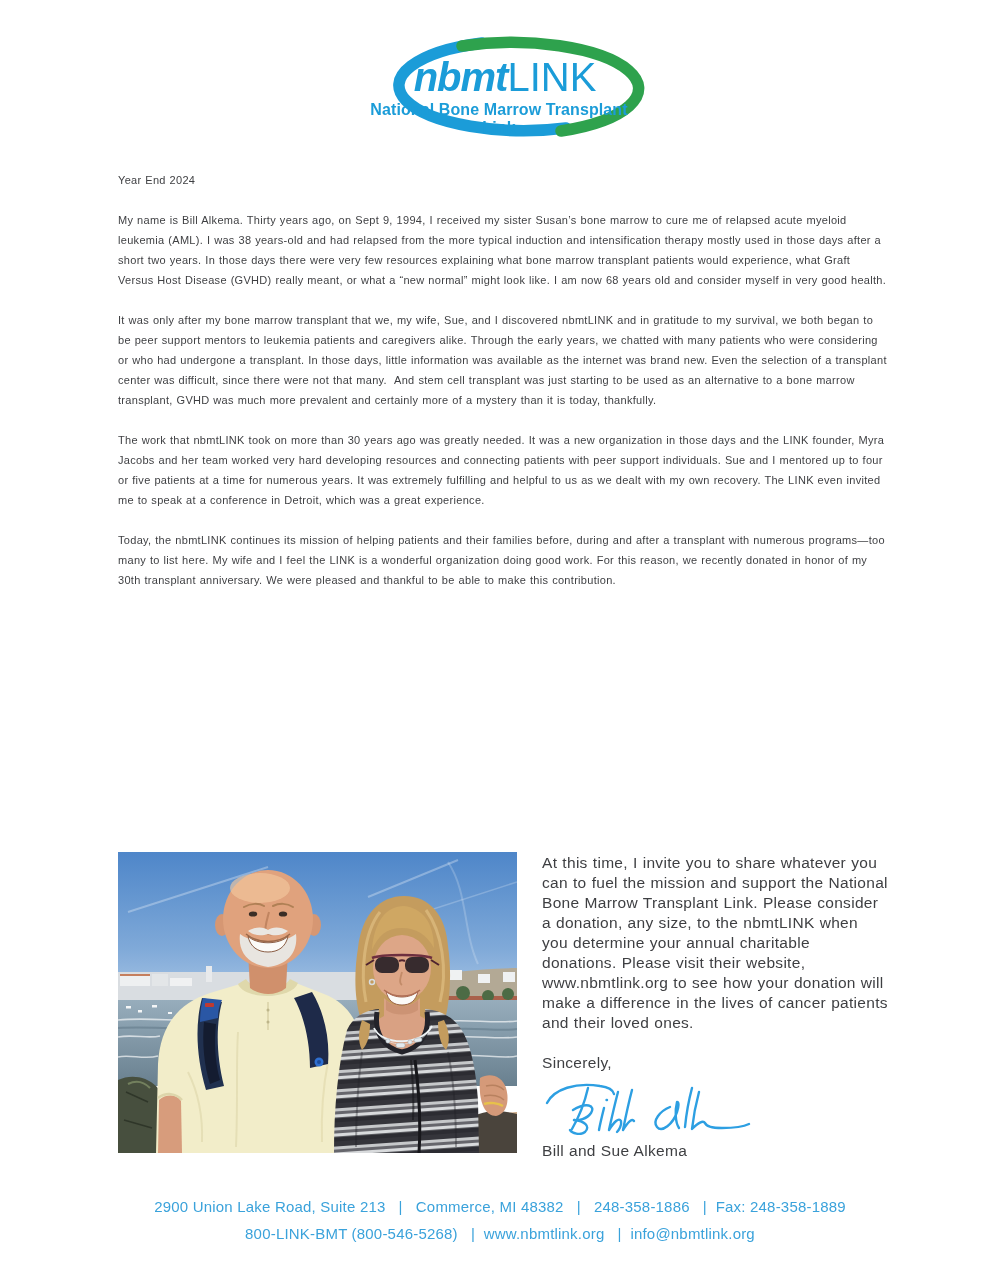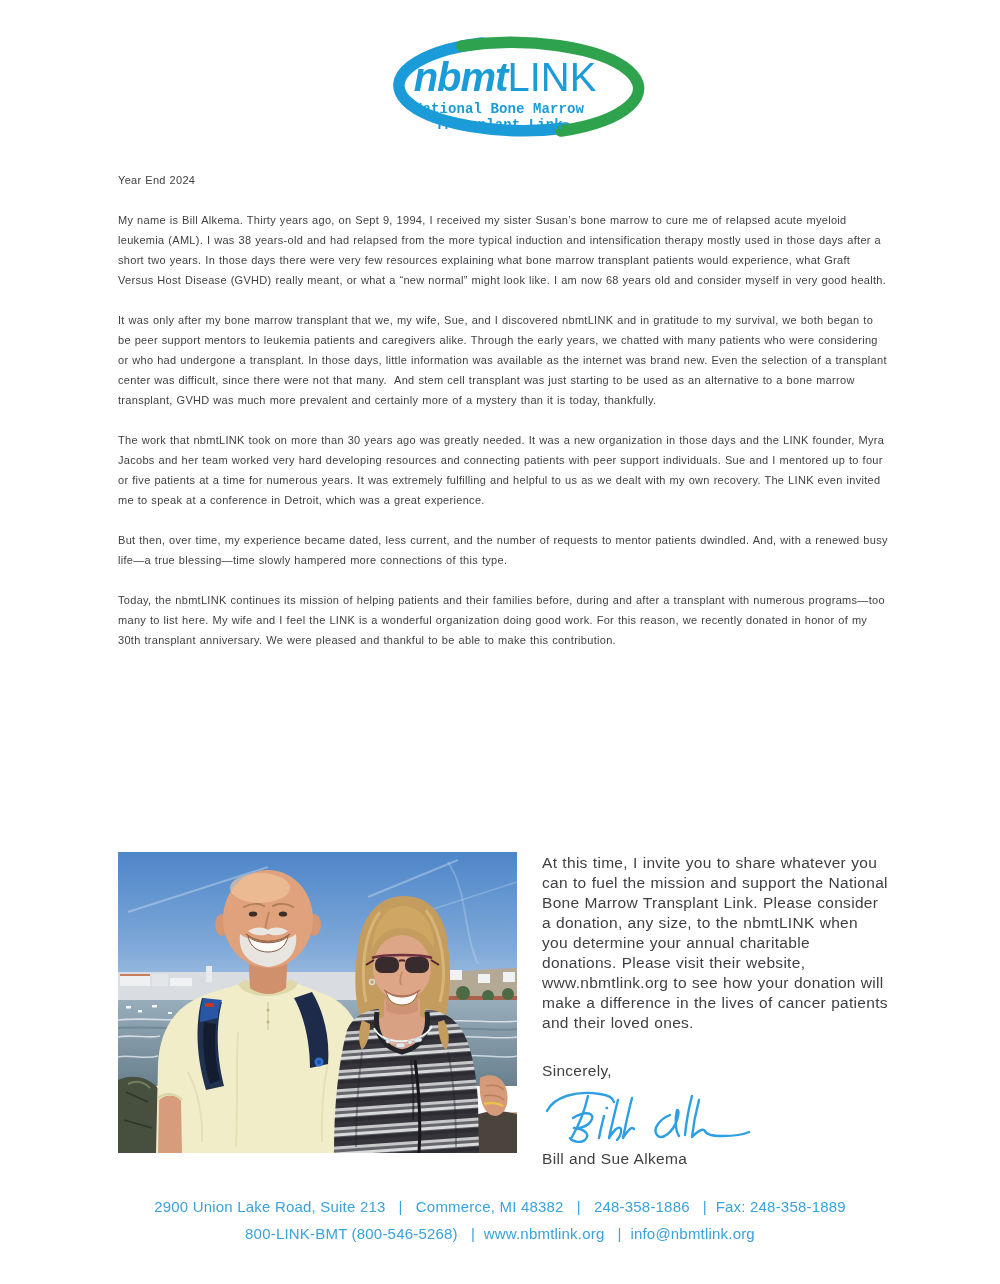--- a/index.html
+++ b/index.html
@@ -7,34 +7,34 @@
         font-family:"Liberation Sans",sans-serif;color:#3e3f42;}
 
   
   .logo{position:absolute;left:368px;top:37px;width:262px;height:98px;}
   .logo svg{position:absolute;left:0;top:0;width:262px;height:98px;overflow:visible;}
   .logo-word{position:absolute;left:12px;right:0;top:20px;text-align:center;
              font-size:40px;color:#1b9cd8;letter-spacing:-1px;line-height:1;}
   .logo-word .it{font-style:italic;font-weight:700;}
   .logo-word .caps{font-weight:400;letter-spacing:0px;}
   .logo-tag{position:absolute;left:0;right:0;top:64px;text-align:center;
-            font-size:14px;font-weight:700;color:#1b9cd8;letter-spacing:0.1px;font-family:Liberation Mono, monospace;}
+            font-size:16px;font-weight:700;color:#1b9cd8;letter-spacing:0.1px;}
 
   
   .bodytext{position:absolute;left:118px;top:170px;width:770px;
             font-size:11px;line-height:20px;letter-spacing:0.3px;word-spacing:0.5px;}
   .bodytext p{margin:0 0 20px 0;white-space:pre-wrap;}
 
   
   .photo{position:absolute;left:118px;top:852px;width:399px;height:301px;}
   .photo svg{display:block;width:399px;height:301px;}
   .aside-col{position:absolute;left:542px;top:853px;width:346px;
              font-size:15.5px;line-height:20px;letter-spacing:0.3px;word-spacing:0.5px;}
   .aside-col p{margin:0;white-space:pre-wrap;}
-  .aside-col .aside-par{margin-bottom:28px;}
+  .aside-col .aside-par{margin-bottom:20px;}
   .sig-svg{display:block;margin:6px 0 6px 0;}
   .sig-name{margin-top:2px;}
 
   
   .footer{position:absolute;left:0;right:0;top:1193px;text-align:center;
           color:#3aa2db;font-size:15px;line-height:27px;letter-spacing:0.2px;}
   .footer div{white-space:pre-wrap;}
 </style>
 </head>
 <body>
@@ -48,21 +48,20 @@
     </svg>
     <div class="logo-word"><span class="it">nbmt</span><span class="caps">LINK</span></div>
     <div class="logo-tag">National Bone Marrow Transplant Link</div>
   </header>
 
   <main class="bodytext">
     <p>Year End 2024</p>
     <p>My name is Bill Alkema. Thirty years ago, on Sept 9, 1994, I received my sister Susan’s bone marrow to cure me of relapsed acute myeloid leukemia (AML). I was 38 years-old and had relapsed from the more typical induction and intensification therapy mostly used in those days after a short two years. In those days there were very few resources explaining what bone marrow transplant patients would experience, what Graft Versus Host Disease (GVHD) really meant, or what a “new normal” might look like. I am now 68 years old and consider myself in very good health.</p>
     <p>It was only after my bone marrow transplant that we, my wife, Sue, and I discovered nbmtLINK and in gratitude to my survival, we both began to be peer support mentors to leukemia patients and caregivers alike. Through the early years, we chatted with many patients who were considering or who had undergone a transplant. In those days, little information was available as the internet was brand new. Even the selection of a transplant center was difficult, since there were not that many.  And stem cell transplant was just starting to be used as an alternative to a bone marrow transplant, GVHD was much more prevalent and certainly more of a mystery than it is today, thankfully.</p>
     <p>The work that nbmtLINK took on more than 30 years ago was greatly needed. It was a new organization in those days and the LINK founder, Myra Jacobs and her team worked very hard developing resources and connecting patients with peer support individuals. Sue and I mentored up to four or five patients at a time for numerous years. It was extremely fulfilling and helpful to us as we dealt with my own recovery. The LINK even invited me to speak at a conference in Detroit, which was a great experience.</p>
-    <p>But then, over time, my experience became dated, less current, and the number of requests to mentor patients dwindled. And, with a renewed busy life—a true blessing—time slowly hampered more connections of this type.</p>
     <p>Today, the nbmtLINK continues its mission of helping patients and their families before, during and after a transplant with numerous programs—too many to list here. My wife and I feel the LINK is a wonderful organization doing good work. For this reason, we recently donated in honor of my 30th transplant anniversary. We were pleased and thankful to be able to make this contribution.</p>
   </main>
 
   <div class="photo">
     <svg viewBox="0 0 399 301" aria-hidden="true">
       <defs>
         <linearGradient id="sky" x1="0" y1="0" x2="0" y2="1">
           <stop offset="0" stop-color="#4e86c9"></stop>
             <stop offset="0.6" stop-color="#7fa9d8"></stop>
           <stop offset="1" stop-color="#b3cce8"></stop>

